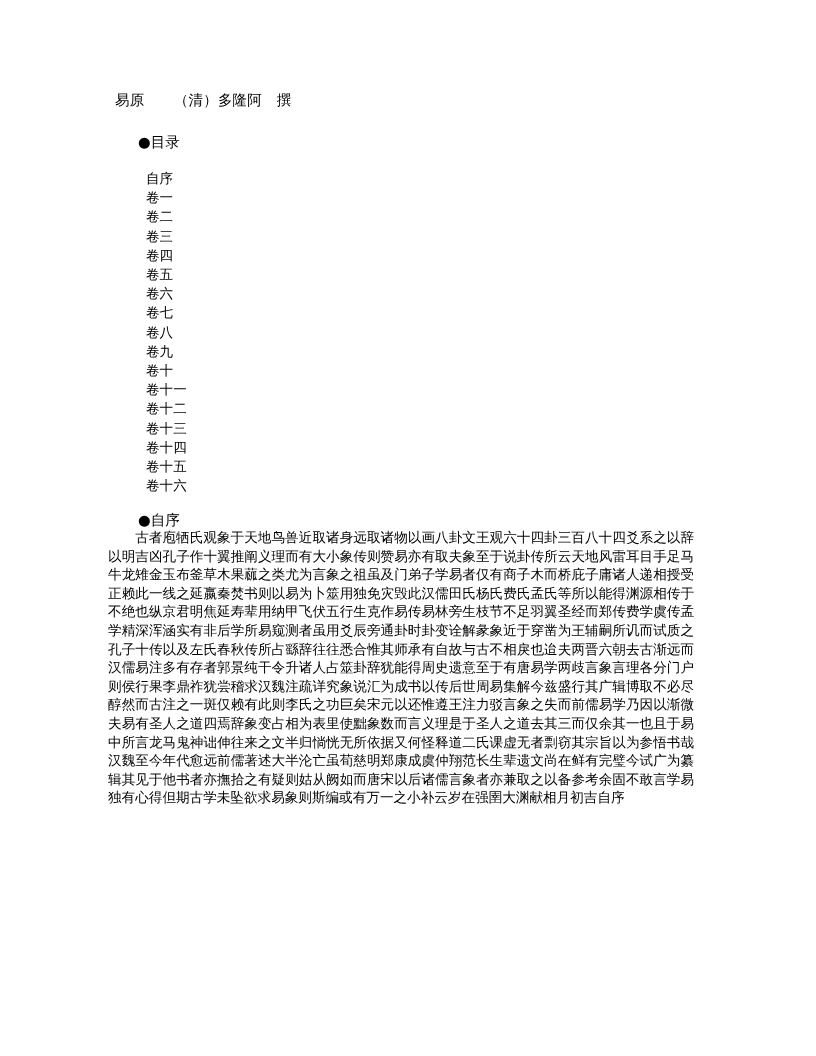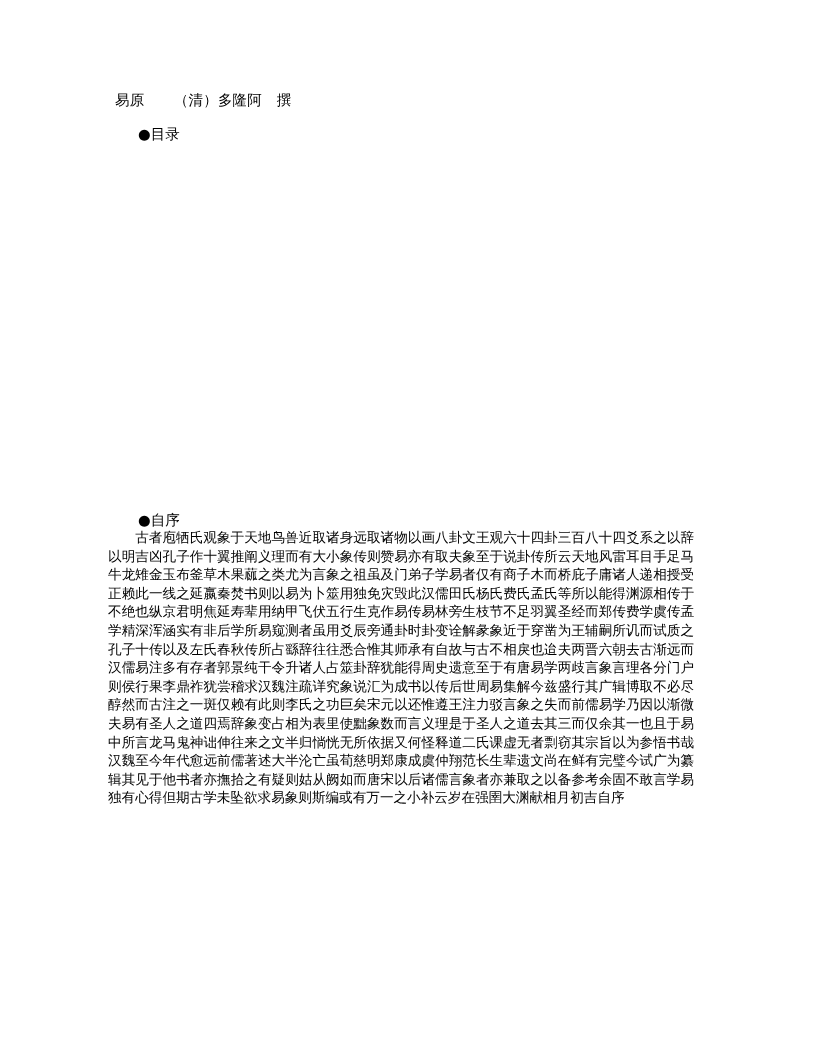--- a/index.html
+++ b/index.html
@@ -31,21 +31,21 @@
     white-space: pre;
     letter-spacing: 0.2px;
   }
   .section-heading {
     position: absolute;
     left: 138px;
     font-size: 14.5px;
     line-height: 20px;
     white-space: pre;
   }
-  .section-heading.toc-heading { top: 124px; }
+  .section-heading.toc-heading { top: 132px; }
   .section-heading.preface-heading { top: 510px; }
   .toc {
     position: absolute;
     left: 146px;
     top: 169px;
     font-size: 13.5px;
     line-height: 19.2px;
   }
   .toc-item {
     white-space: pre;
@@ -68,19 +68,38 @@
 </style>
 </head>
 <body>
 
 <div class="page">
 
   <div class="doc-title">易原　　（清）多隆阿　撰</div>
 
   <div class="section-heading toc-heading">●目录</div>
 
+  <div class="toc">
+    <div class="toc-item">自序</div>
+    <div class="toc-item">卷一</div>
+    <div class="toc-item">卷二</div>
+    <div class="toc-item">卷三</div>
+    <div class="toc-item">卷四</div>
+    <div class="toc-item">卷五</div>
+    <div class="toc-item">卷六</div>
+    <div class="toc-item">卷七</div>
+    <div class="toc-item">卷八</div>
+    <div class="toc-item">卷九</div>
+    <div class="toc-item">卷十</div>
+    <div class="toc-item">卷十一</div>
+    <div class="toc-item">卷十二</div>
+    <div class="toc-item">卷十三</div>
+    <div class="toc-item">卷十四</div>
+    <div class="toc-item">卷十五</div>
+    <div class="toc-item">卷十六</div>
+  </div>
 
   <div class="section-heading preface-heading">●自序</div>
 
   <div class="body-block para-1 indent2">古者庖牺氏观象于天地鸟兽近取诸身远取诸物以画八卦文王观六十四卦三百八十四爻系之以辞以明吉凶孔子作十翼推阐义理而有大小象传则赞易亦有取夫象至于说卦传所云天地风雷耳目手足马牛龙雉金玉布釜草木果蓏之类尤为言象之祖虽及门弟子学易者仅有商子木而桥庇子庸诸人递相授受正赖此一线之延嬴秦焚书则以易为卜筮用独免灾毁此汉儒田氏杨氏费氏孟氏等所以能得渊源相传于不绝也纵京君明焦延寿辈用纳甲飞伏五行生克作易传易林旁生枝节不足羽翼圣经而郑传费学虞传孟学精深浑涵实有非后学所易窥测者虽用爻辰旁通卦时卦变诠解彖象近于穿凿为王辅嗣所讥而试质之孔子十传以及左氏春秋传所占繇辞往往悉合惟其师承有自故与古不相戾也迨夫两晋六朝去古渐远而汉儒易注多有存者郭景纯干令升诸人占筮卦辞犹能得周史遗意至于有唐易学两歧言象言理各分门户则侯行果李鼎祚犹尝稽求汉魏注疏详究象说汇为成书以传后世周易集解今兹盛行其广辑博取不必尽醇然而古注之一斑仅赖有此则李氏之功巨矣宋元以还惟遵王注力驳言象之失而前儒易学乃因以渐微夫易有圣人之道四焉辞象变占相为表里使黜象数而言义理是于圣人之道去其三而仅余其一也且于易中所言龙马鬼神诎伸往来之文半归惝恍无所依据又何怪释道二氏课虚无者剽窃其宗旨以为参悟书哉汉魏至今年代愈远前儒著述大半沦亡虽荀慈明郑康成虞仲翔范长生辈遗文尚在鲜有完璧今试广为纂辑其见于他书者亦撫拾之有疑则姑从阙如而唐宋以后诸儒言象者亦兼取之以备参考余固不敢言学易独有心得但期古学未坠欲求易象则斯编或有万一之小补云岁在强圉大渊献相月初吉自序</div>
 
 
 </div>
 
 </body></html>

